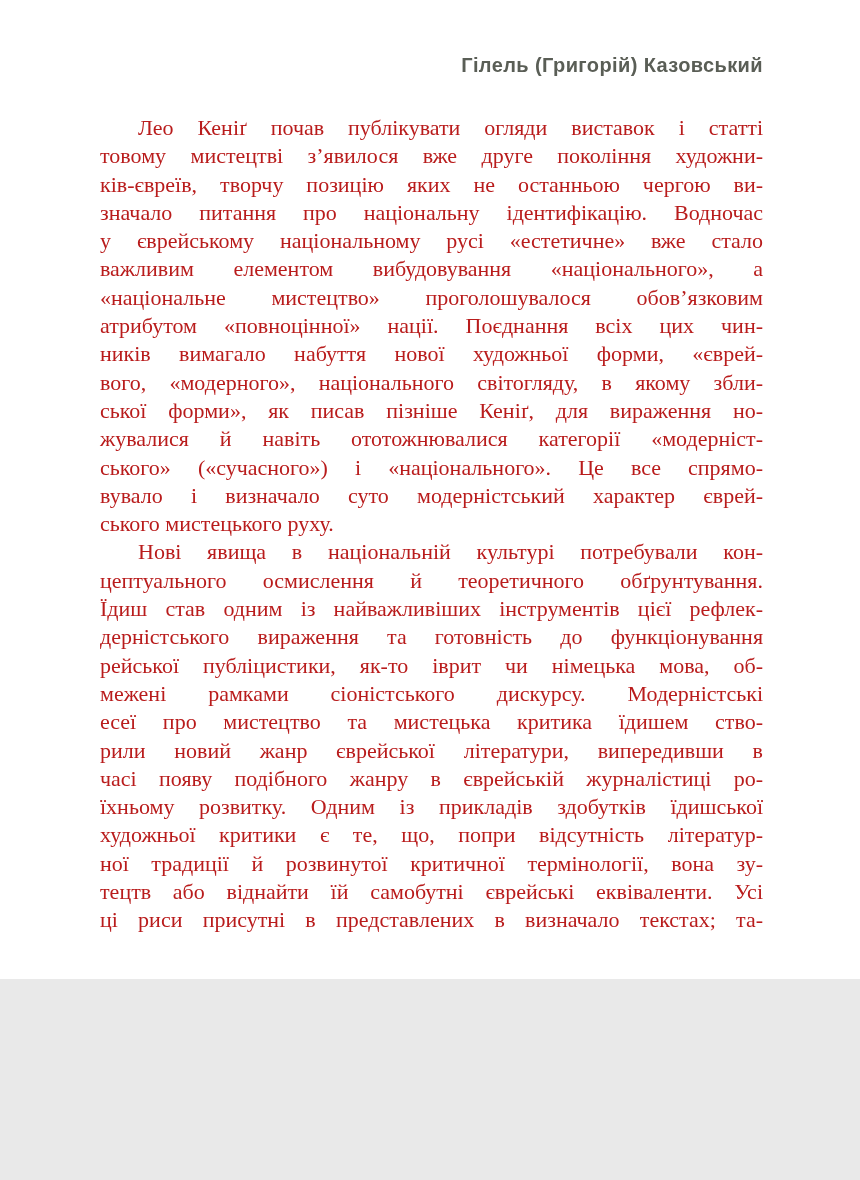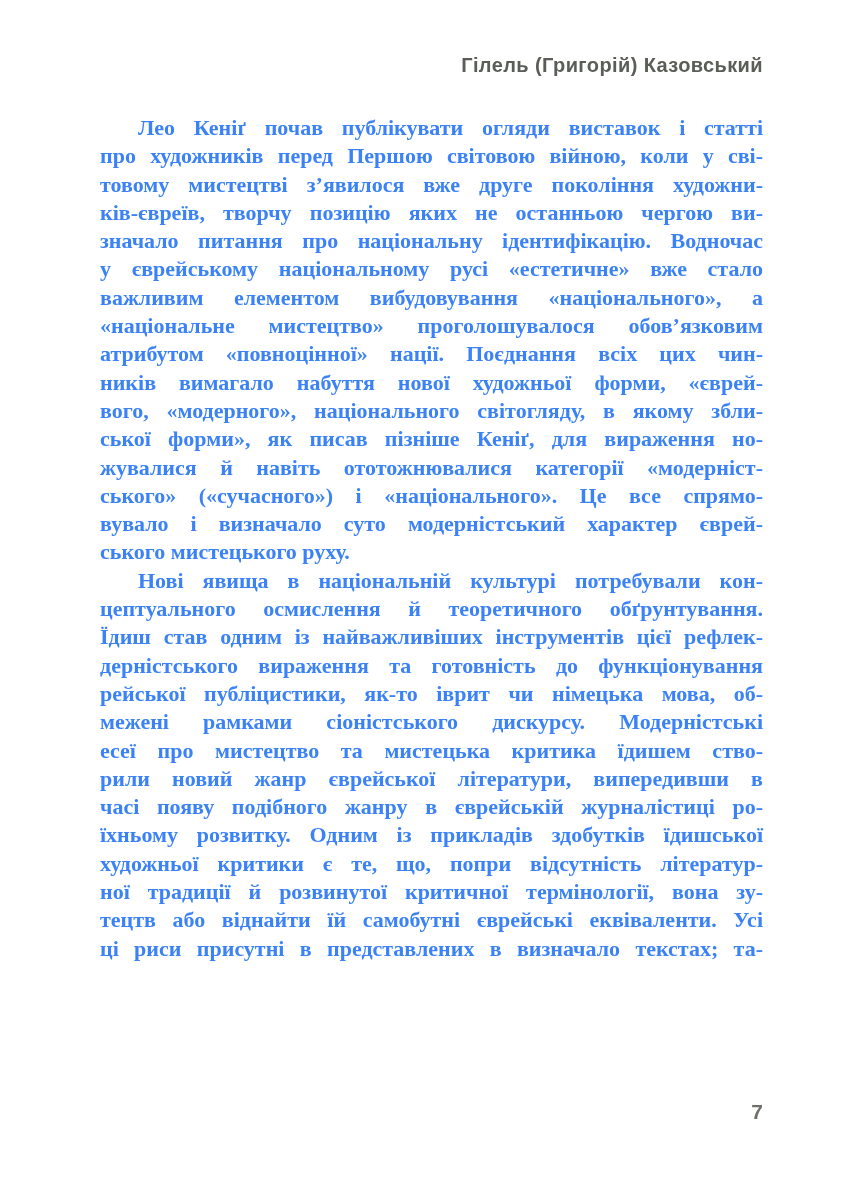--- a/index.html
+++ b/index.html
@@ -1,20 +1,20 @@
 <!DOCTYPE html>
 <html lang="uk"><head>
 <meta charset="utf-8">
 <style>
   html, body { margin: 0; padding: 0; }
   body { background: #e9e9e9; }
   .page {
     position: relative;
     width: 860px;
-    height: 1180px;
+    height: 979px;
     margin: 0 auto;
     background: #ffffff;
     overflow: hidden;
     font-family: "Liberation Serif", "DejaVu Serif", serif;
   }
   .running-header {
     position: absolute;
     top: 54px;
     left: 100px;
     width: 663px;
@@ -24,22 +24,21 @@
     font-size: 20px;
     letter-spacing: 0.4px;
     color: #5a5e56;
   }
   .page-body {
     position: absolute;
     top: 114px;
     left: 100px;
     width: 663px;
     font-size: 22px;
-    color: #3b82f6;
-    font-weight: bold;
+    color: #b91c1c;
   }
   .line {
     line-height: 28.3px;
     text-align: justify;
     text-align-last: justify;
     white-space: nowrap;
   }
   .line.indent { text-indent: 38px; }
   .line.last-left { text-align-last: left; }
   .page-number {
@@ -55,21 +54,20 @@
   }
 </style>
 </head>
 <body>
 
 <div class="page">
   <div class="running-header">Гілель (Григорій) Казовський</div>
 
   <div class="page-body">
       <div class="line indent">Лео Кеніґ почав публікувати огляди виставок і статті</div>
-      <div class="line">про художників перед Першою світовою війною, коли у сві-</div>
       <div class="line">товому мистецтві з’явилося вже друге покоління художни-</div>
       <div class="line">ків-євреїв, творчу позицію яких не останньою чергою ви-</div>
       <div class="line">значало питання про національну ідентифікацію. Водночас</div>
       <div class="line">у єврейському національному русі «естетичне» вже стало</div>
       <div class="line">важливим елементом вибудовування «національного», а</div>
       <div class="line">«національне мистецтво» проголошувалося обов’язковим</div>
       <div class="line">атрибутом «повноцінної» нації. Поєднання всіх цих чин-</div>
       <div class="line">ників вимагало набуття нової художньої форми, «єврей-</div>
       <div class="line">вого, «модерного», національного світогляду, в якому збли-</div>
       <div class="line">ської форми», як писав пізніше Кеніґ, для вираження но-</div>

